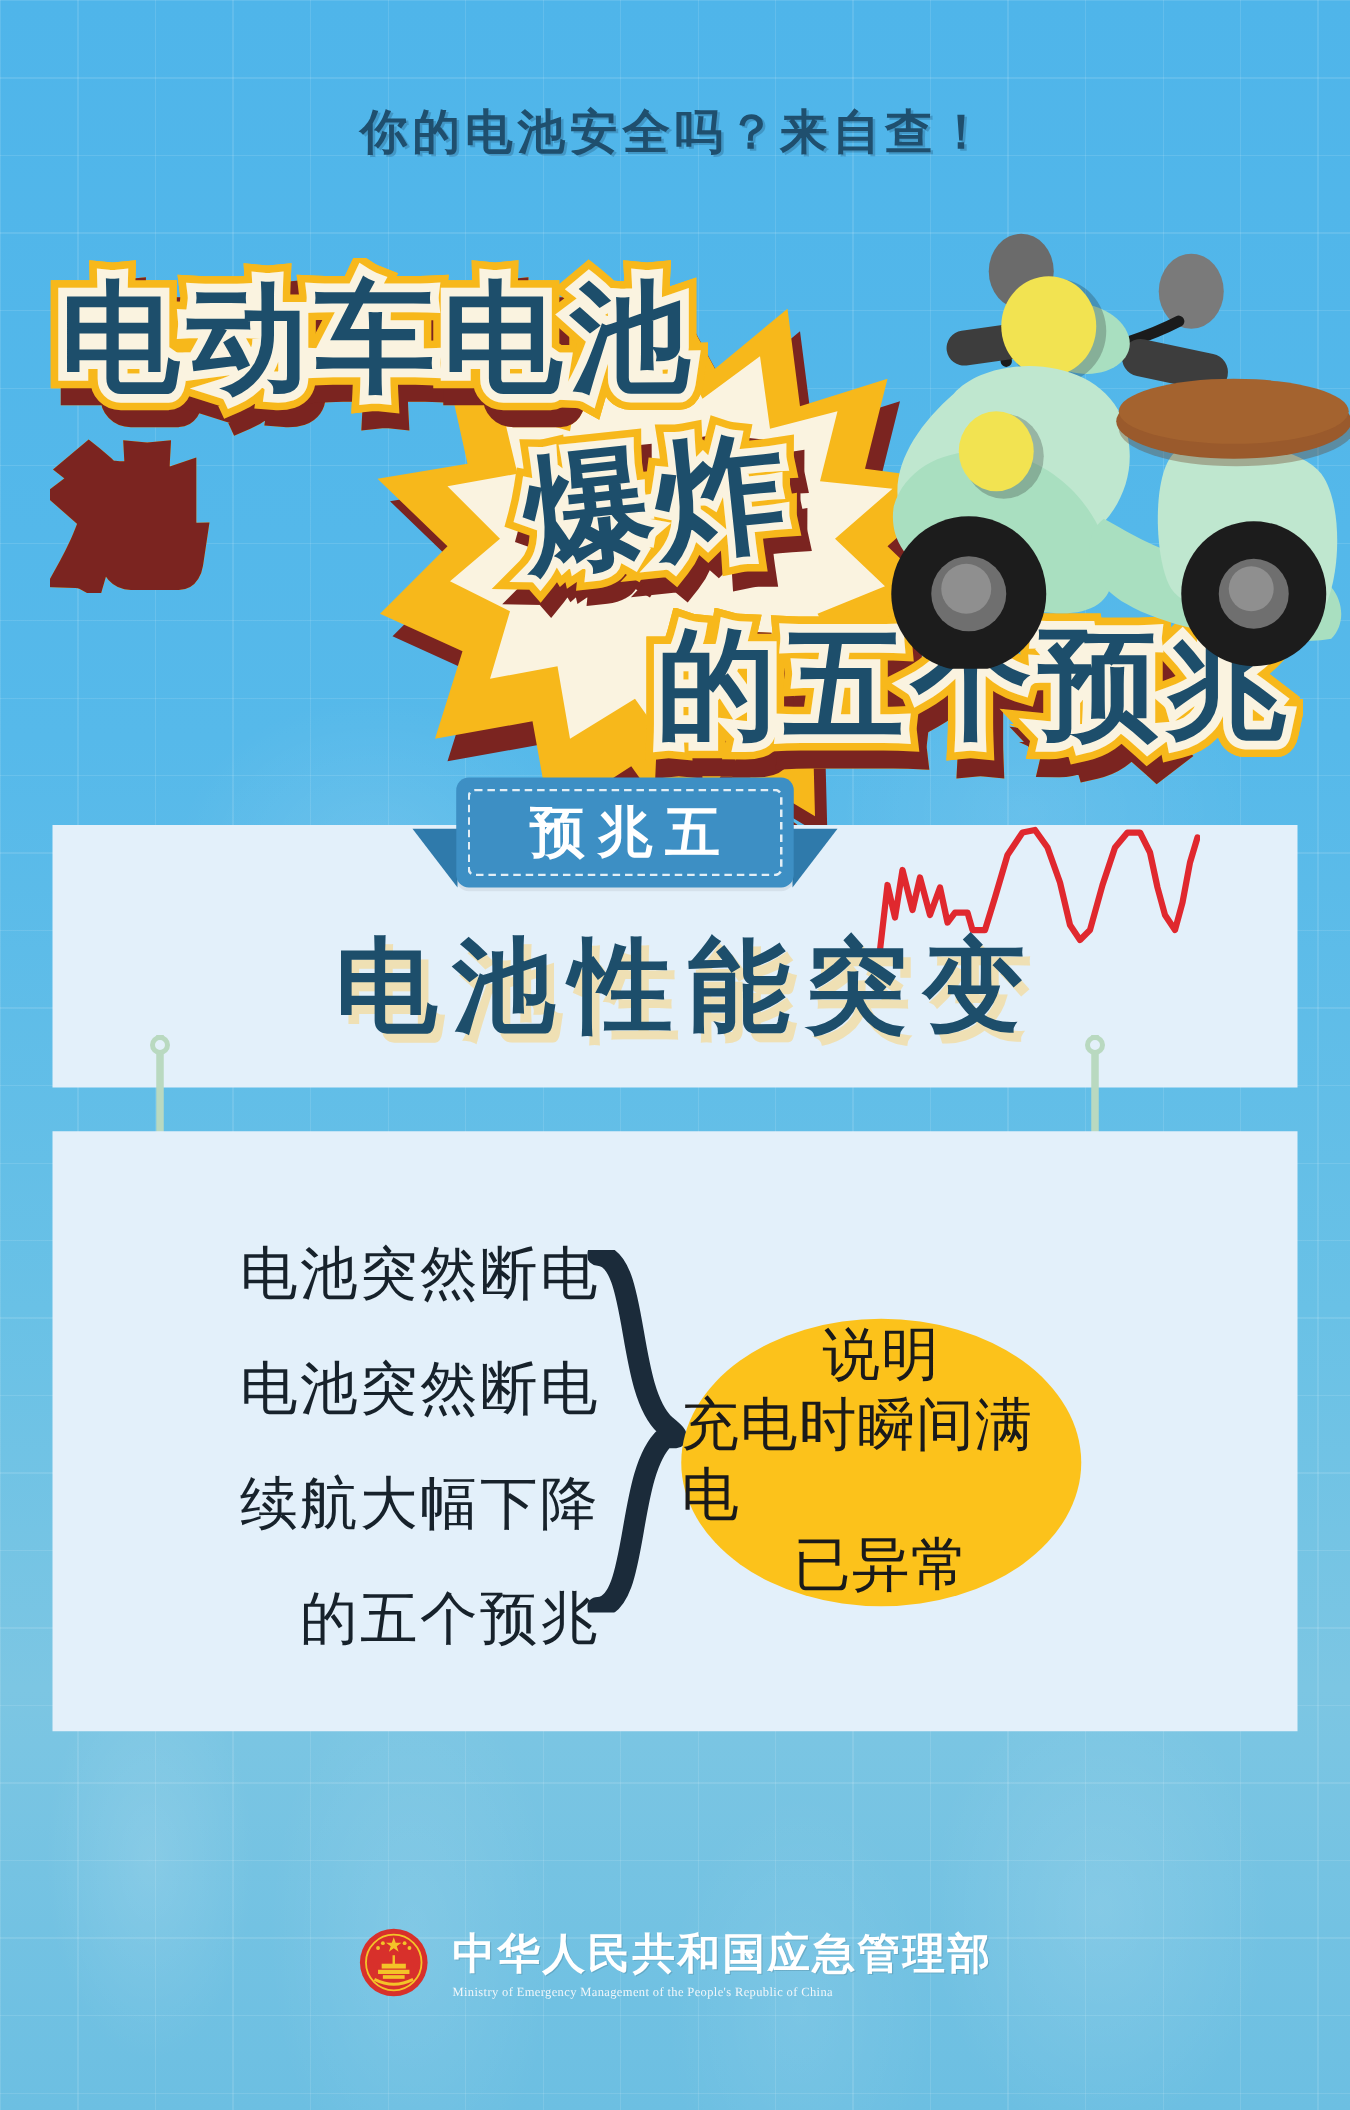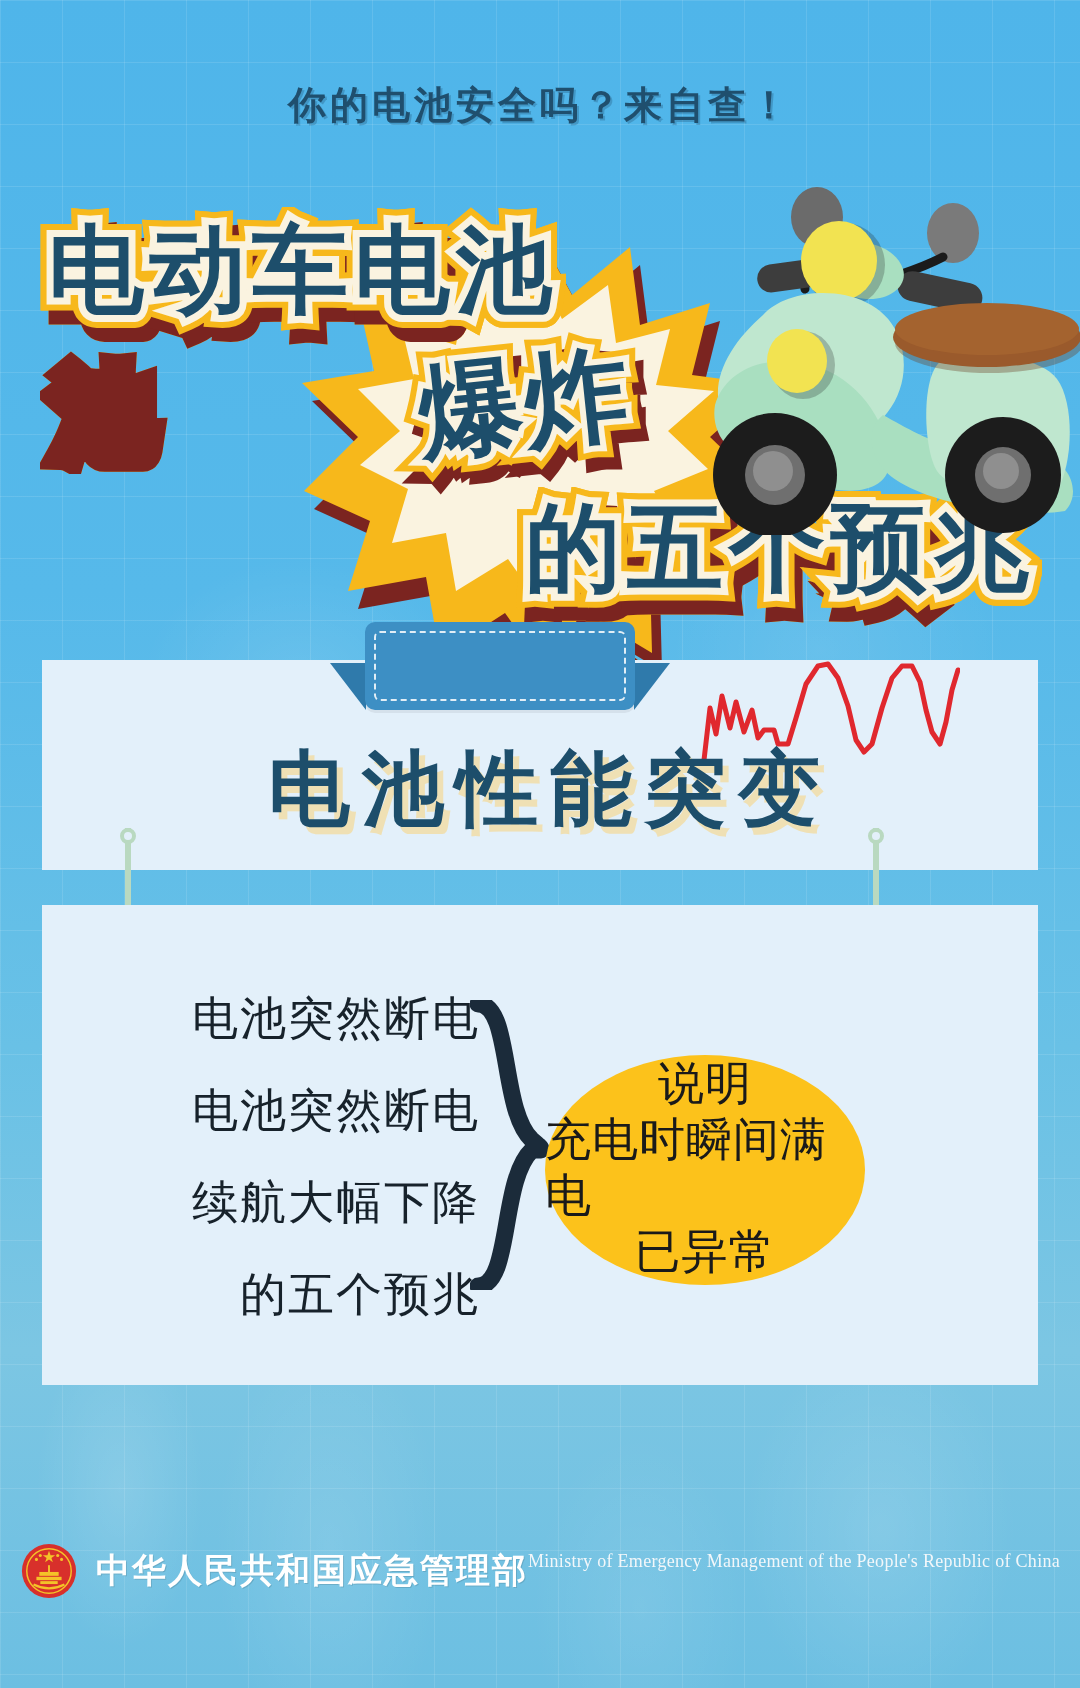--- a/index.html
+++ b/index.html
@@ -163,24 +163,24 @@
     display:flex;flex-direction:column;align-items:center;justify-content:flex-start;
   }
   .bubble .bl{font-size:46px;color:#1a1a1a;line-height:1.22;letter-spacing:1px;}
 
   
   .footer{
     position:absolute;left:0;right:0;bottom:88px;
     display:flex;align-items:center;justify-content:center;gap:18px;
   }
   .emblem{width:58px;height:58px;flex:0 0 auto;}
-  .f-txt{display:flex;flex-direction:row;}
+  .f-txt{display:flex;flex-direction:column;}
   .f-cn{font-size:34px;font-weight:bold;color:#ffffff;letter-spacing:2px;
         text-shadow:1px 1px 0 rgba(0,0,0,.12);}
-  .f-en{font-size:18px;color:#f2f7fa;letter-spacing:.3px;margin-top:3px;
+  .f-en{font-size:10px;color:#f2f7fa;letter-spacing:.3px;margin-top:3px;
         font-family:"Liberation Serif","DejaVu Serif",serif;}
 </style>
 </head>
 <body>
 
 <div class="poster">
   <div class="grid"></div>
   <div class="ghost2"></div>
   <div class="ghost"></div>
 
@@ -251,20 +251,21 @@
   <div class="panel-head"></div>
 
   <svg class="wave" viewBox="0 0 260 120">
     <polyline points="4,112 10,60 16,86 22,48 30,80 36,54 44,84 52,62 58,90 64,82 74,82 78,96 88,96 96,70 106,36 118,18 128,16 138,30 148,58 156,92 164,104 172,96 182,60 192,30 202,18 212,18 220,34 226,62 232,84 240,96 246,74 252,42 258,22" fill="none" stroke="#e0282e" stroke-width="5" stroke-linejoin="round" stroke-linecap="round"></polyline>
   </svg>
 
   <div class="tag-fold"></div>
   <div class="tag-fold-r"></div>
   <div class="tag">
     <div class="inner"></div>
+    <div class="txt">预兆五</div>
   </div>
 
   <div class="head-text">电池性能突变</div>
 
   <div class="conn" id="conn-l">
     <div class="bar"></div>
     <div class="cap" style="top:0"></div>
     <div class="cap" style="bottom:0"></div>
   </div>
   <div class="conn" id="conn-r">

